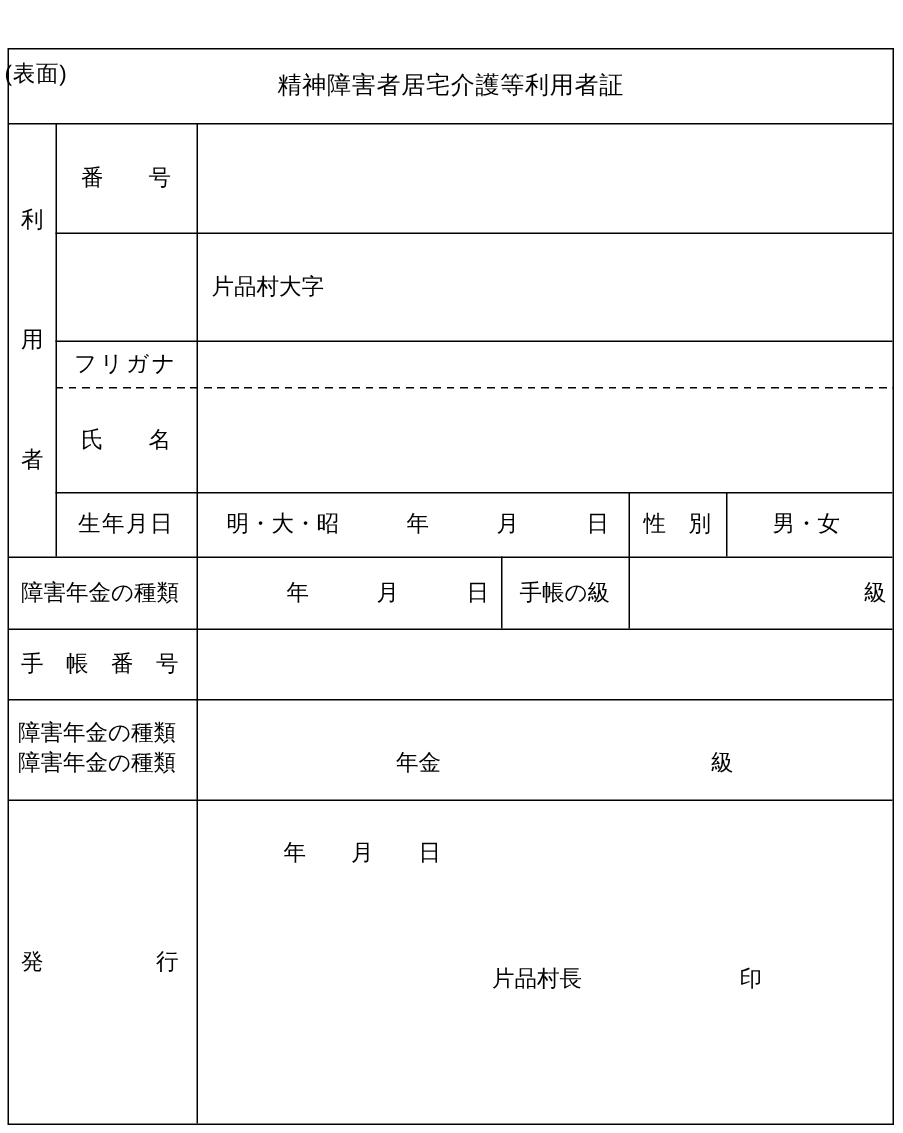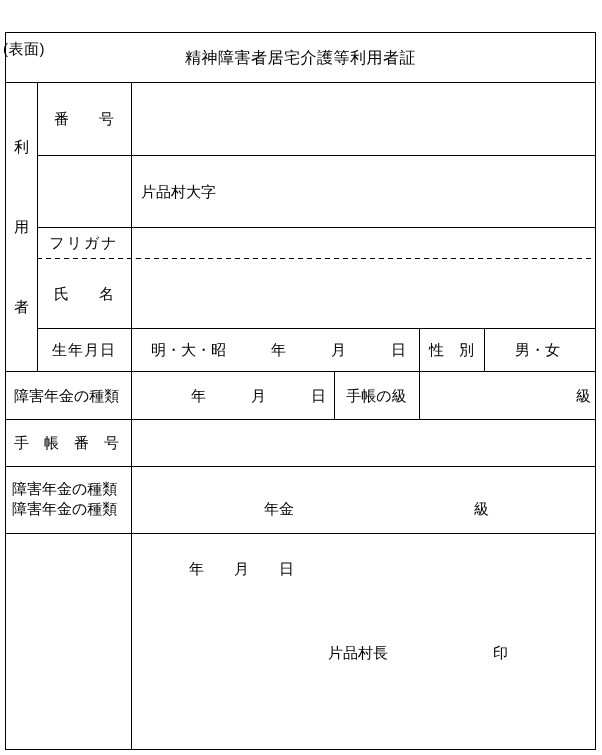--- a/index.html
+++ b/index.html
@@ -85,16 +85,17 @@
 
   <div class="cell" style="left:0;top:386px;width:125px;height:47px;padding-left:8px">手　帳　番　号</div>
   <div class="cell" style="left:125px;top:386px;width:464px;height:47px;padding-left:10px"></div>
 
   <div class="cell two-line" style="left:0;top:420px;width:125px;height:67px;padding-left:6px;padding-top:24px">
     <span>障害年金の種類</span>
     <span>障害年金の種類</span>
   </div>
   <div class="abs-text" style="left:258px;top:468px">年金　　　　　　　　　　　　級</div>
 
+  <div class="cell" style="left:0;top:500px;width:125px;height:216px;padding-left:8px">発　　　　　行</div>
   <div class="abs-text" style="left:183px;top:528px">年　　月　　日</div>
   <div class="abs-text" style="left:322px;top:612px">片品村長　　　　　　　印</div>
 
 </div>
 
 </body></html>

